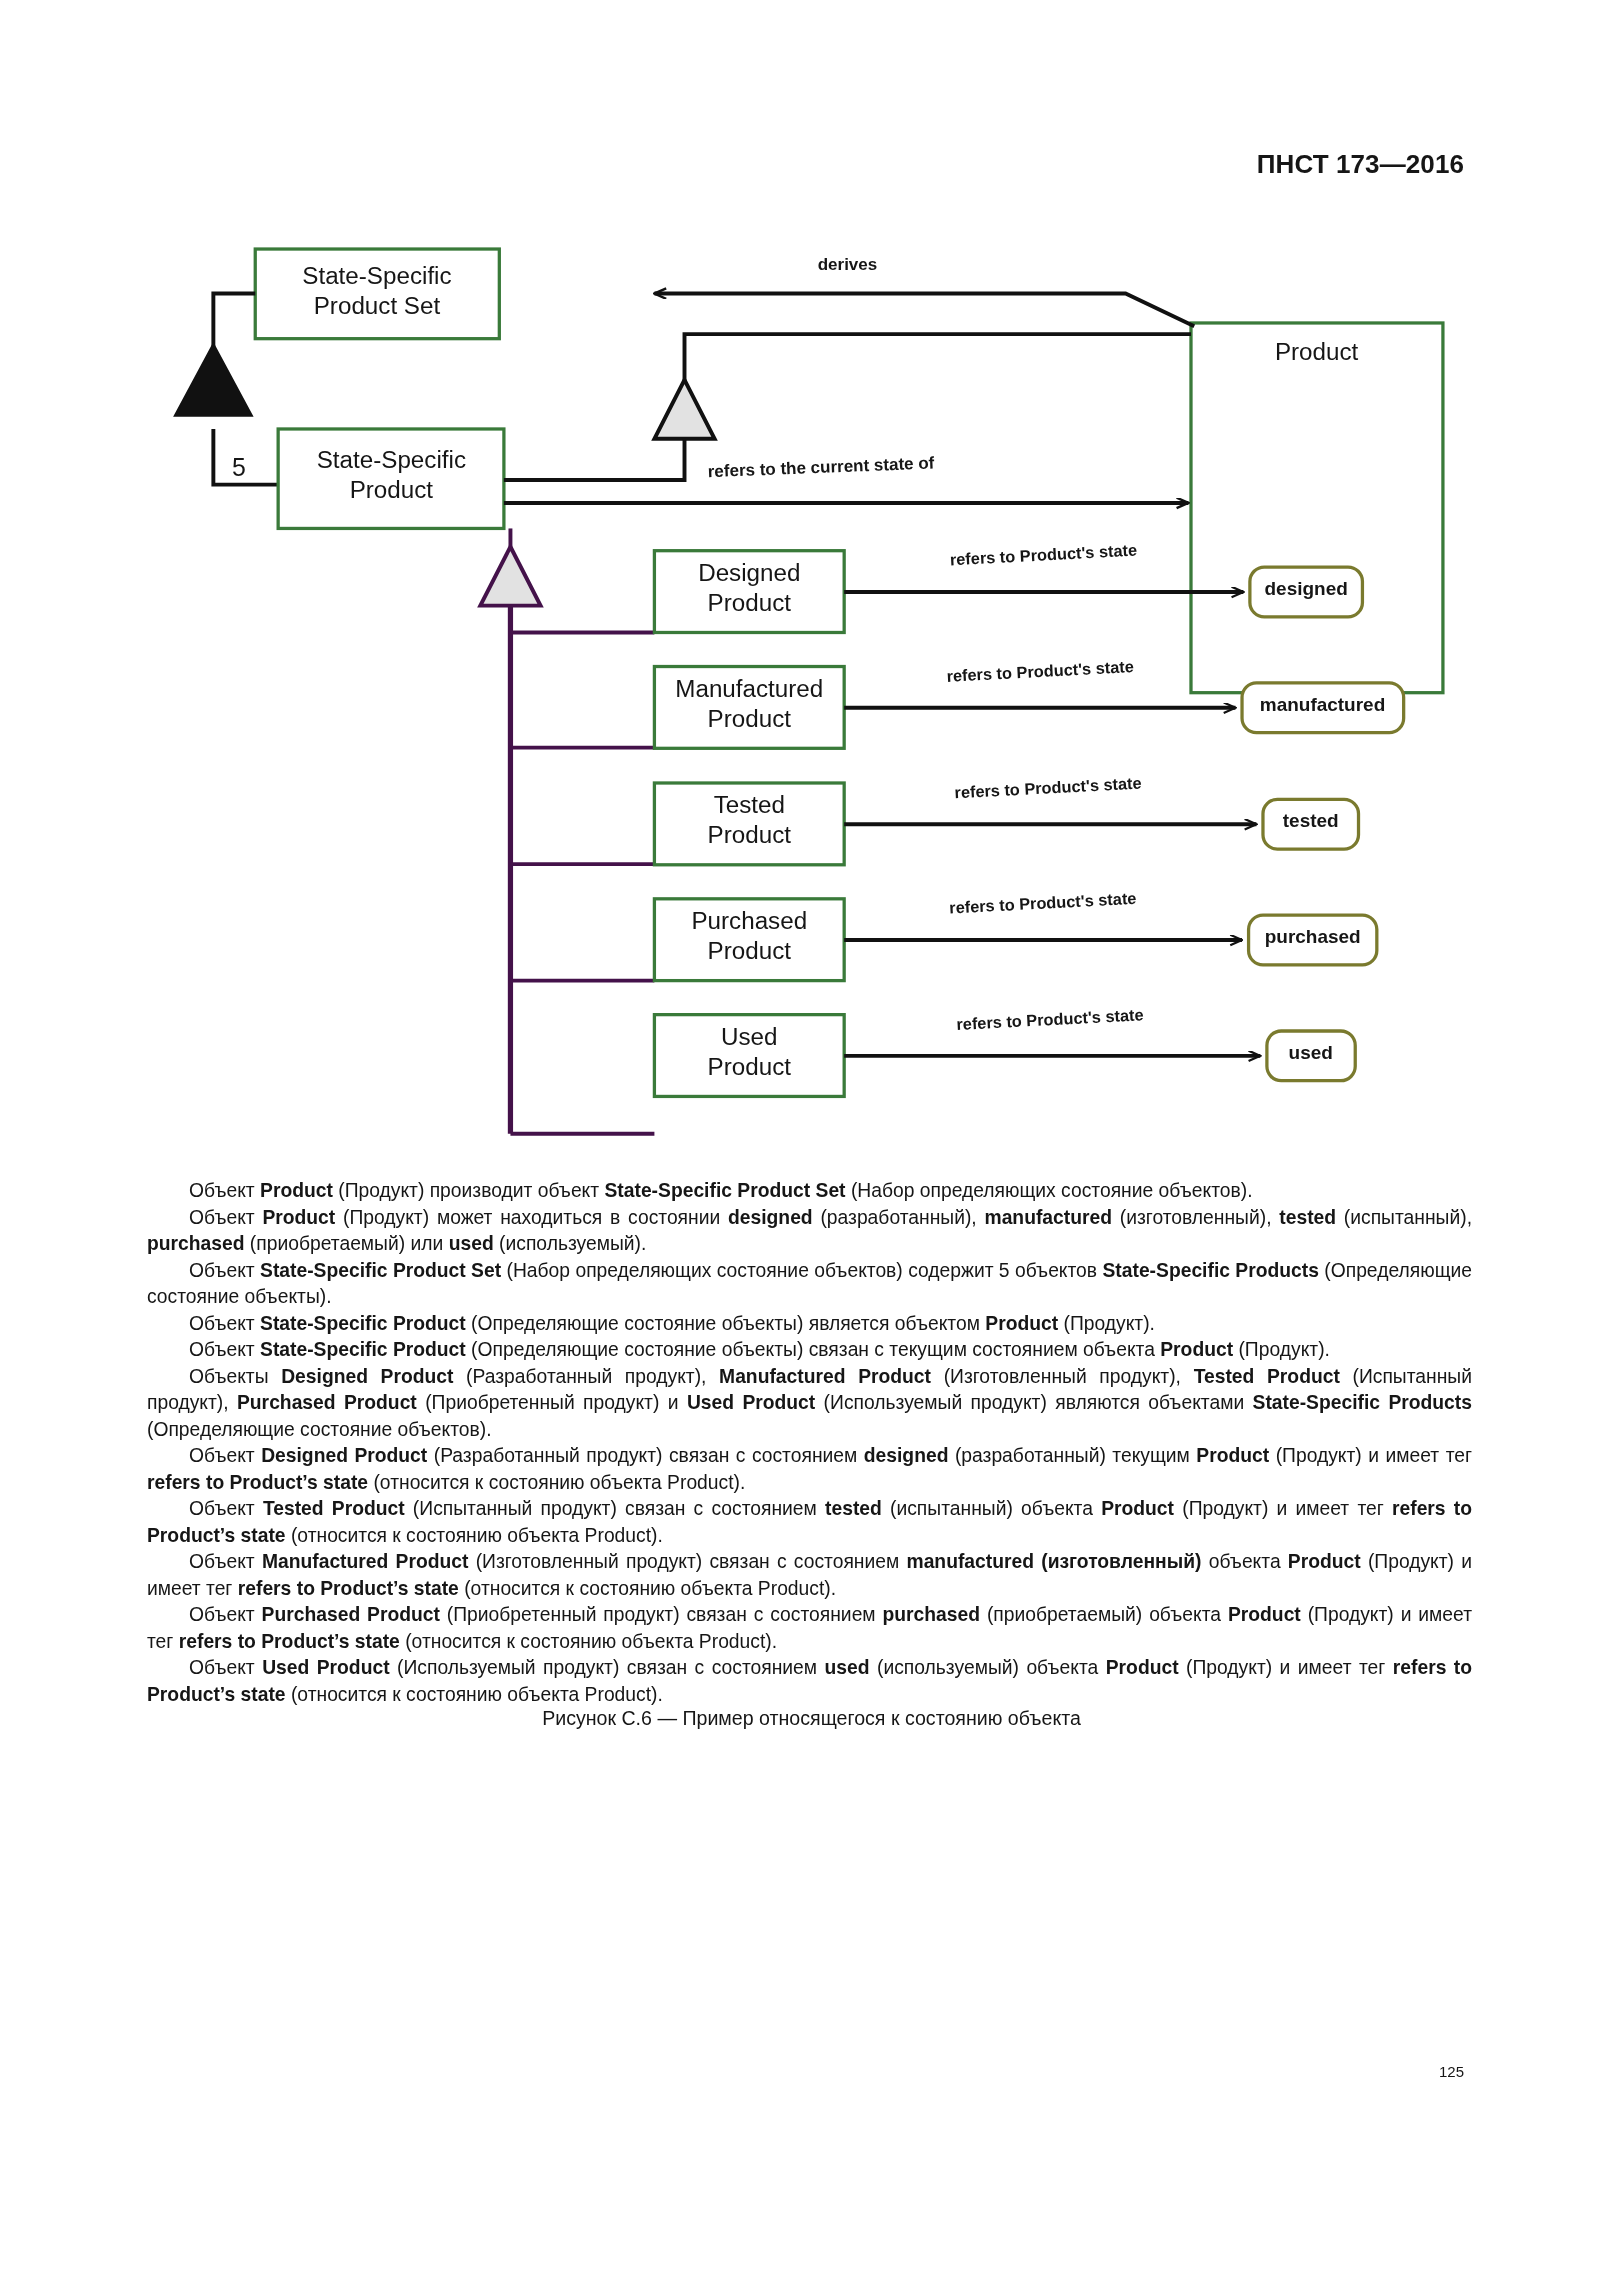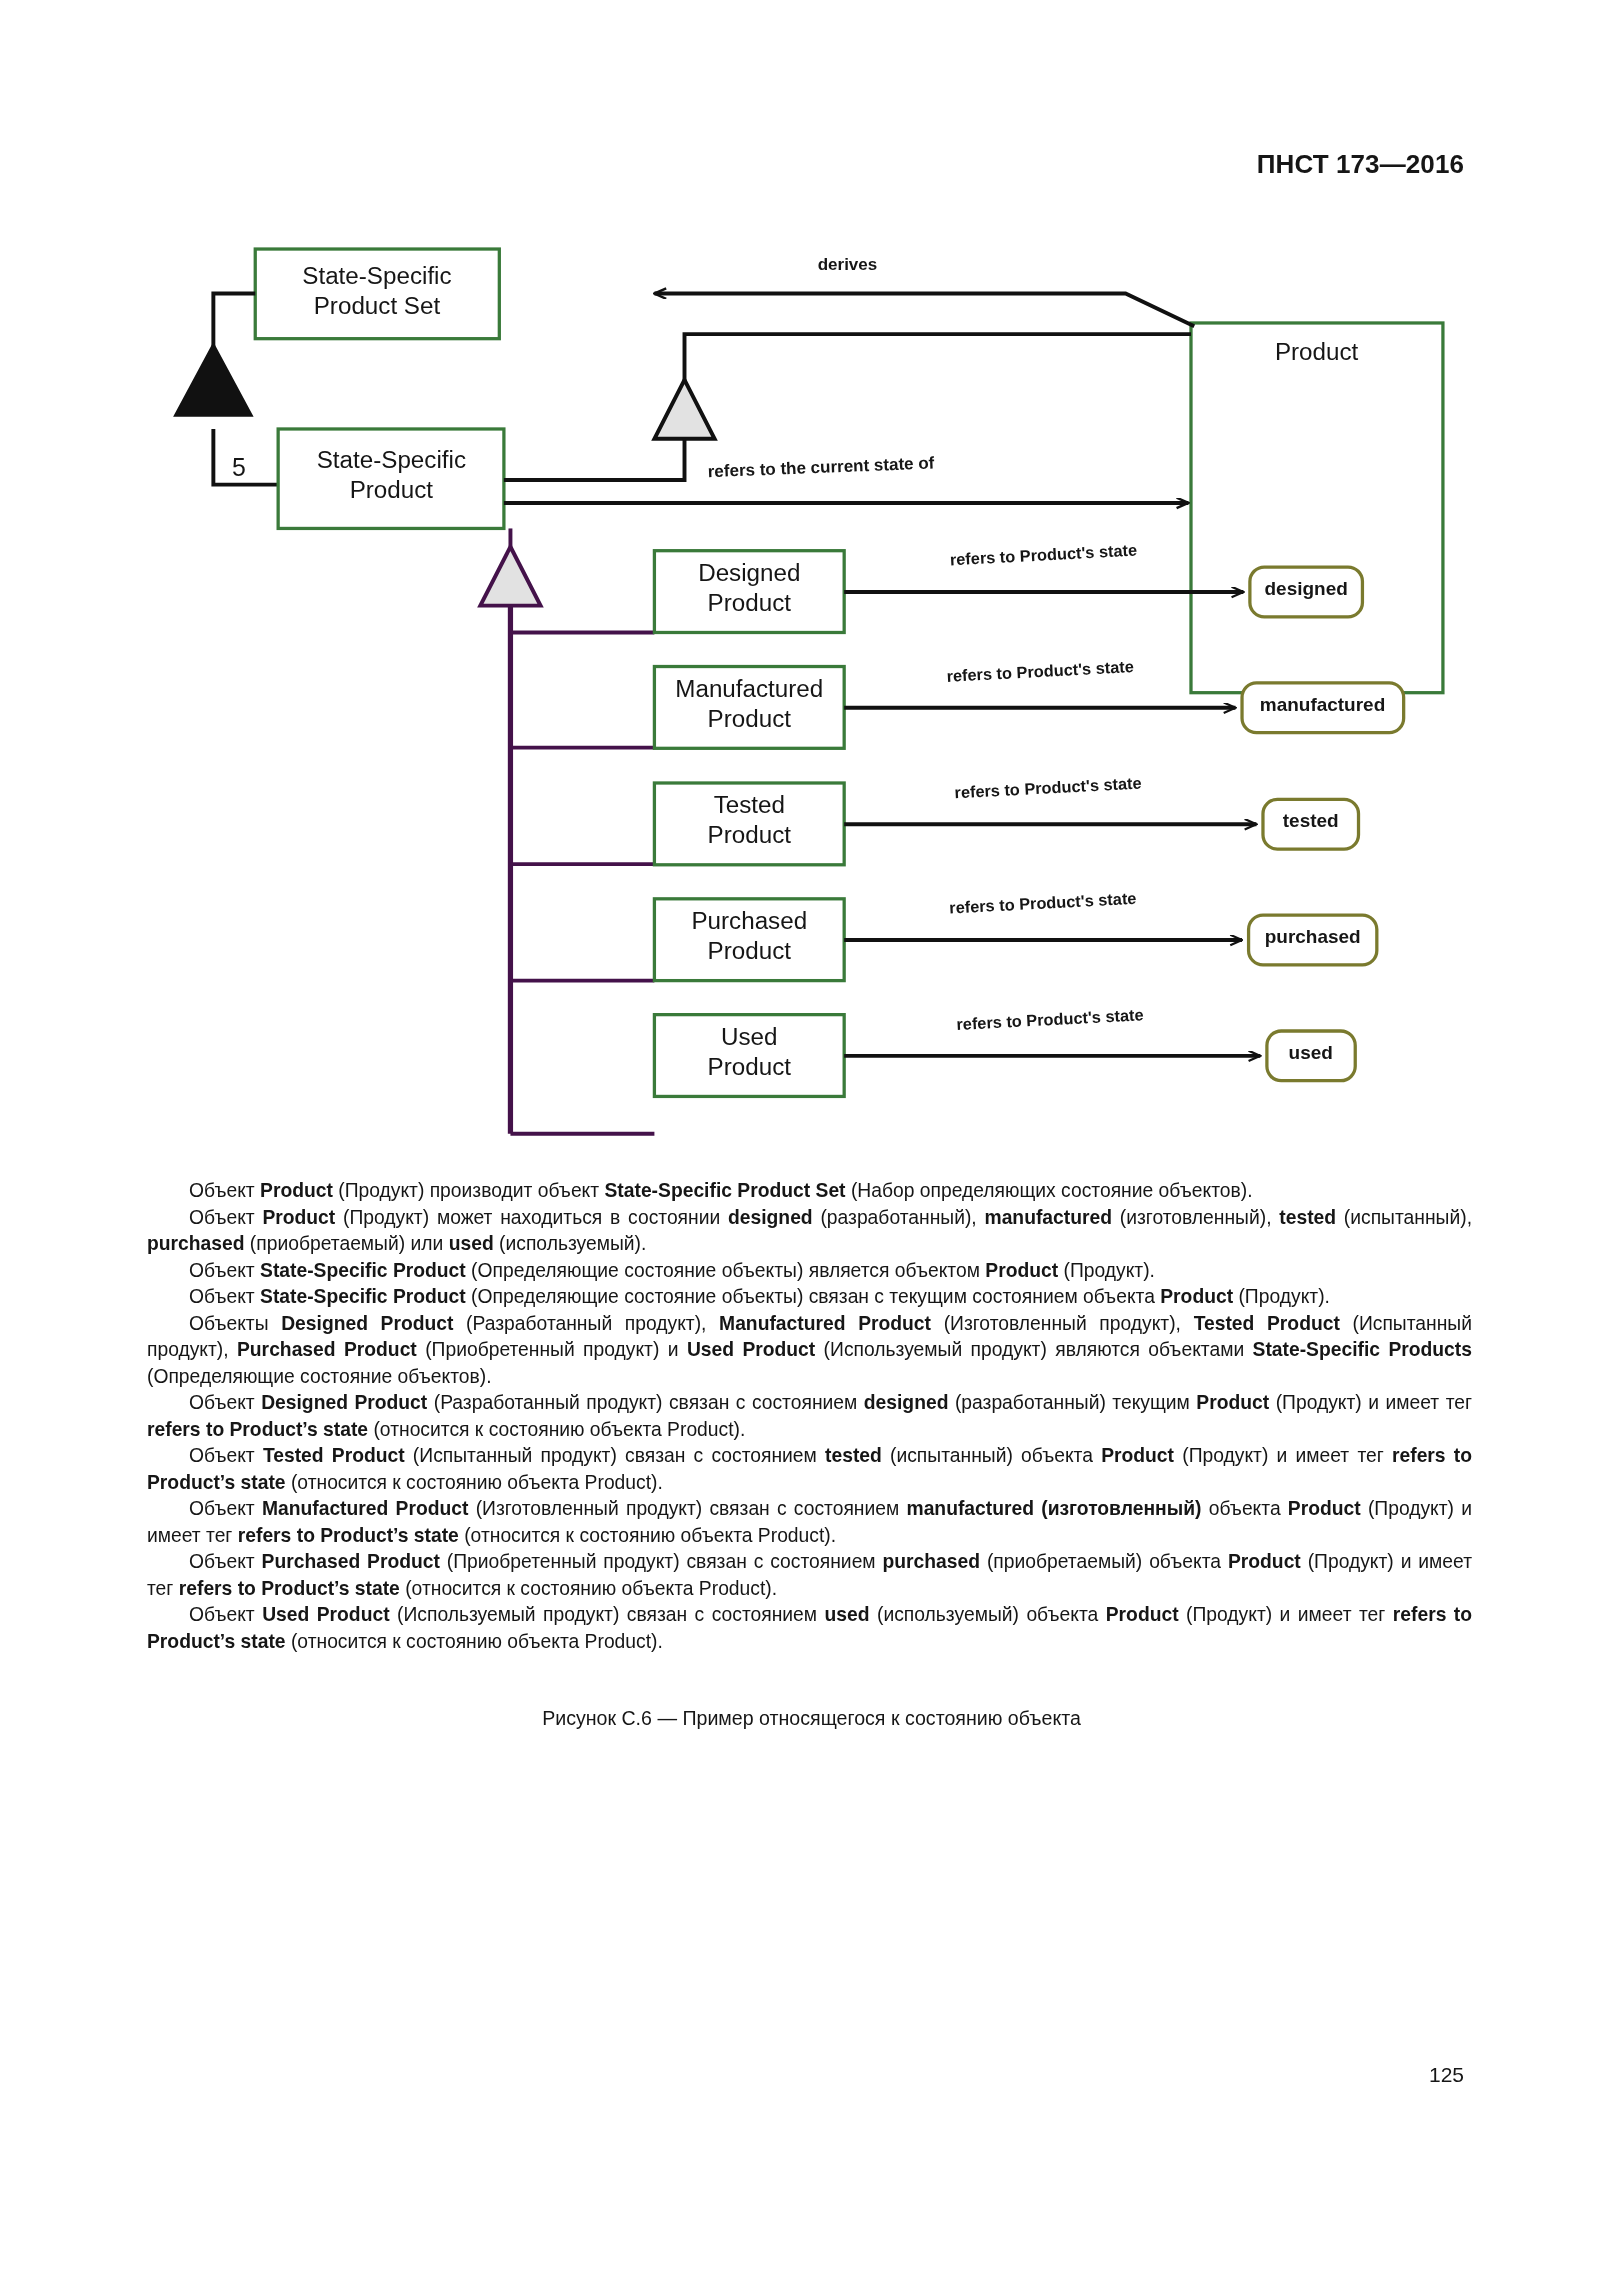--- a/index.html
+++ b/index.html
@@ -39,21 +39,21 @@
   .body-text p{margin:0 0 0 0;text-indent:42px;}
   .body-text b{font-weight:bold;}
 
   .fig-caption{
     position:absolute;left:0;top:1707px;width:1623px;
     text-align:center;font-size:19.6px;
   }
 
   .page-number{
     position:absolute;right:159px;top:2063px;
-    font-size:21px;
+    font-size:15px;
   }
 </style>
 </head>
 <body>
 
 <div class="page">
 
   <div class="doc-header">ПНСТ 173—2016</div>
 
   <div class="figure">
@@ -142,20 +142,21 @@
       <text x="1385" y="1236" text-anchor="middle" font-family="Liberation Sans, sans-serif" font-size="25" font-weight="bold" fill="#161616" transform="rotate(-3 1385 1236)">refers to Product's state</text>
       <rect x="1716" y="1245" width="135" height="76" rx="22" ry="22" fill="#ffffff" stroke="#7a7a2e" stroke-width="5"></rect>
       <text x="1783" y="1267" text-anchor="middle" font-family="Liberation Sans, sans-serif" font-size="29" font-weight="bold" fill="#161616" dominant-baseline="hanging">used</text>
 
     </svg>
   </div>
 
   <div class="body-text" id="body-text">
       <p><span>Объект </span><b>Product</b><span> (Продукт) производит объект </span><b>State-Specific Product Set</b><span> (Набор определяющих состояние объектов).</span></p>
       <p><span>Объект </span><b>Product</b><span> (Продукт) может находиться в состоянии </span><b>designed</b><span> (разработанный), </span><b>manufactured</b><span> (изготовленный), </span><b>tested</b><span> (испытанный), </span><b>purchased</b><span> (приобретаемый) или </span><b>used</b><span> (используемый).</span></p>
+      <p><span>Объект </span><b>State-Specific Product Set</b><span> (Набор определяющих состояние объектов) содержит 5 объектов </span><b>State-Specific Products</b><span> (Определяющие состояние объекты).</span></p>
       <p><span>Объект </span><b>State-Specific Product</b><span> (Определяющие состояние объекты) является объектом </span><b>Product</b><span> (Продукт).</span></p>
       <p><span>Объект </span><b>State-Specific Product</b><span> (Определяющие состояние объекты) связан с текущим состоянием объекта </span><b>Product</b><span> (Продукт).</span></p>
       <p><span>Объекты </span><b>Designed Product</b><span> (Разработанный продукт), </span><b>Manufactured Product</b><span> (Изготовленный продукт), </span><b>Tested Product</b><span> (Испытанный продукт), </span><b>Purchased Product</b><span> (Приобретенный продукт) и </span><b>Used Product</b><span> (Используемый продукт) являются объектами </span><b>State-Specific Products</b><span> (Определяющие состояние объектов).</span></p>
       <p><span>Объект </span><b>Designed Product</b><span> (Разработанный продукт) связан с состоянием </span><b>designed</b><span> (разработанный) текущим </span><b>Product</b><span> (Продукт) и имеет тег </span><b>refers to Product’s state</b><span> (относится к состоянию объекта Product).</span></p>
       <p><span>Объект </span><b>Tested Product</b><span> (Испытанный продукт) связан с состоянием </span><b>tested</b><span> (испытанный) объекта </span><b>Product</b><span> (Продукт) и имеет тег </span><b>refers to Product’s state</b><span> (относится к состоянию объекта Product).</span></p>
       <p><span>Объект </span><b>Manufactured Product</b><span> (Изготовленный продукт) связан с состоянием </span><b>manufactured (изготовленный)</b><span> объекта </span><b>Product</b><span> (Продукт) и имеет тег </span><b>refers to Product’s state</b><span> (относится к состоянию объекта Product).</span></p>
       <p><span>Объект </span><b>Purchased Product</b><span> (Приобретенный продукт) связан с состоянием </span><b>purchased</b><span> (приобретаемый) объекта </span><b>Product</b><span> (Продукт) и имеет тег </span><b>refers to Product’s state</b><span> (относится к состоянию объекта Product).</span></p>
       <p><span>Объект </span><b>Used Product</b><span> (Используемый продукт) связан с состоянием </span><b>used</b><span> (используемый) объекта </span><b>Product</b><span> (Продукт) и имеет тег </span><b>refers to Product’s state</b><span> (относится к состоянию объекта Product).</span></p>
     </div>
 

